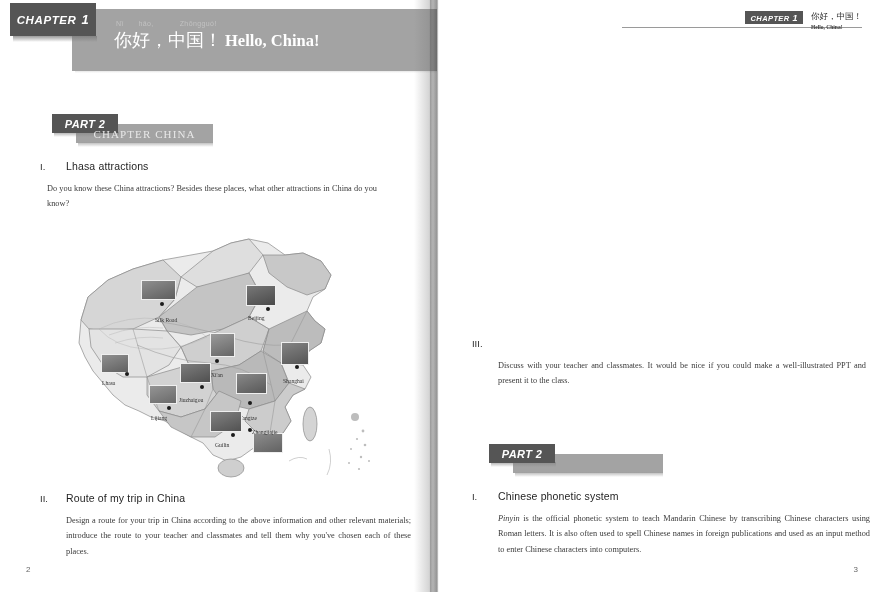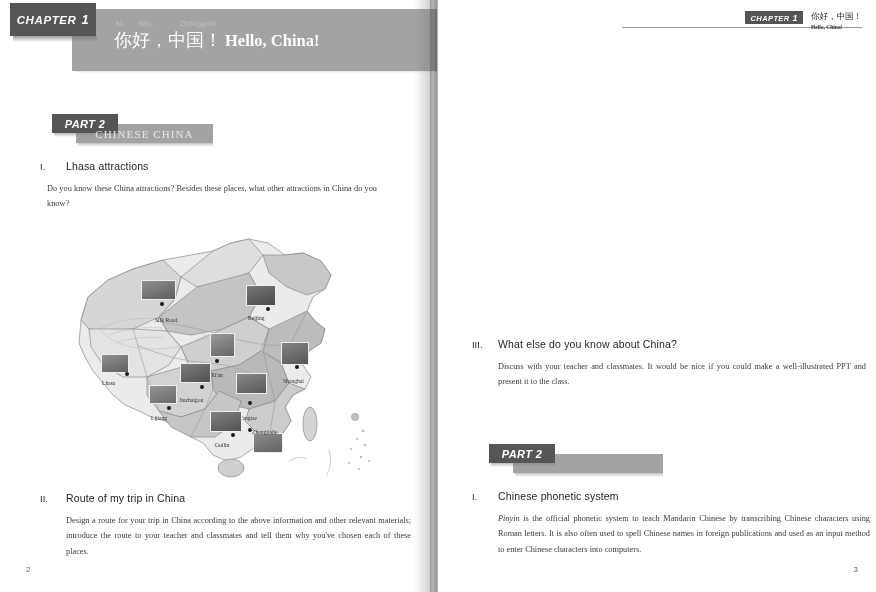--- a/index.html
+++ b/index.html
@@ -186,21 +186,21 @@
     <div class="banner-title">
       <span>你好，中国！</span><span class="en">Hello, China!</span>
     </div>
 
     <div class="part-band" style="left:44px;top:114px;width:170px;height:34px;">
       <div class="bar"></div>
       <div class="bar-shadow"></div>
       <div class="tab-shadow"></div>
       <div class="tab"></div>
       <div class="tab-label">PART 2</div>
-      <div class="bar-label">CHINESE CHINA</div>
+      <div class="bar-label">CHAPTER CHINA</div>
     </div>
 
     <div class="sec" style="left:32px;top:160px;width:370px;">
       <div class="sec-head">
         <div class="sec-num">I.</div>
         <div class="sec-title">Lhasa attractions</div>
       </div>
       <div class="sec-body" style="width:330px;margin-left:7px;">Do you know these China attractions? Besides these places, what other attractions in China do you know?</div>
     </div>
 
@@ -320,21 +320,20 @@
       <div class="rh-txt">
         <div class="rh-cn">你好，中国！</div>
         <div class="rh-en">Hello, China!</div>
       </div>
     </div>
     <div class="runhead-rule"></div>
 
     <div class="sec" style="left:28px;top:338px;width:400px;">
       <div class="sec-head">
         <div class="sec-num">III.</div>
-        <div class="sec-title">What else do you know about China?</div>
       </div>
       <div class="sec-body" style="width:368px;">Discuss with your teacher and classmates. It would be nice if you could make a well-illustrated PPT and present it to the class.</div>
     </div>
 
     <div class="part-band" style="left:45px;top:444px;width:170px;height:34px;text-align:center;">
       <div class="bar" style="width:150px;"></div>
       <div class="bar-shadow" style="width:148px;"></div>
       <div class="tab-shadow"></div>
       <div class="tab"></div>
       <div class="tab-label">PART 2</div>

